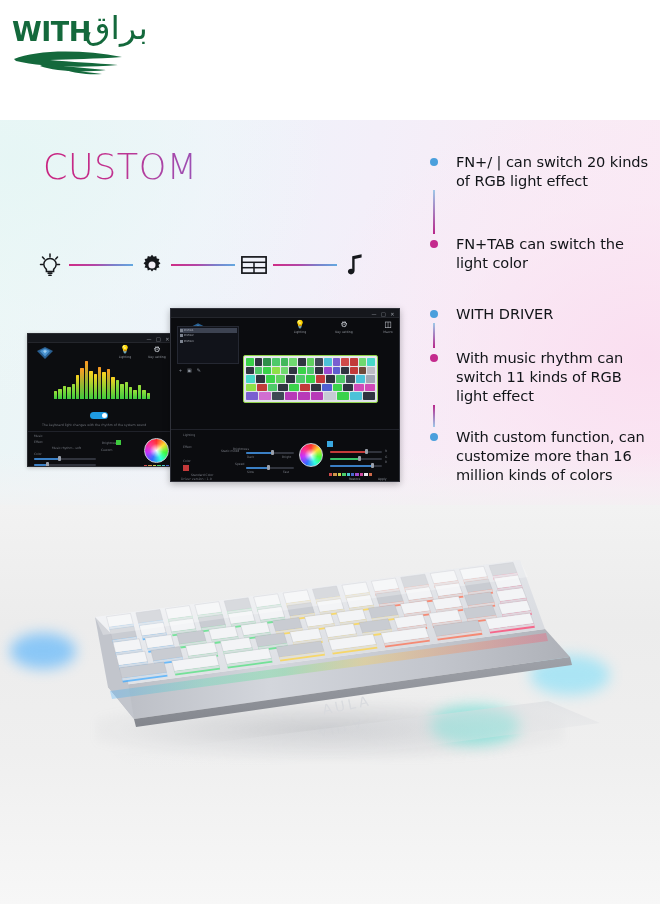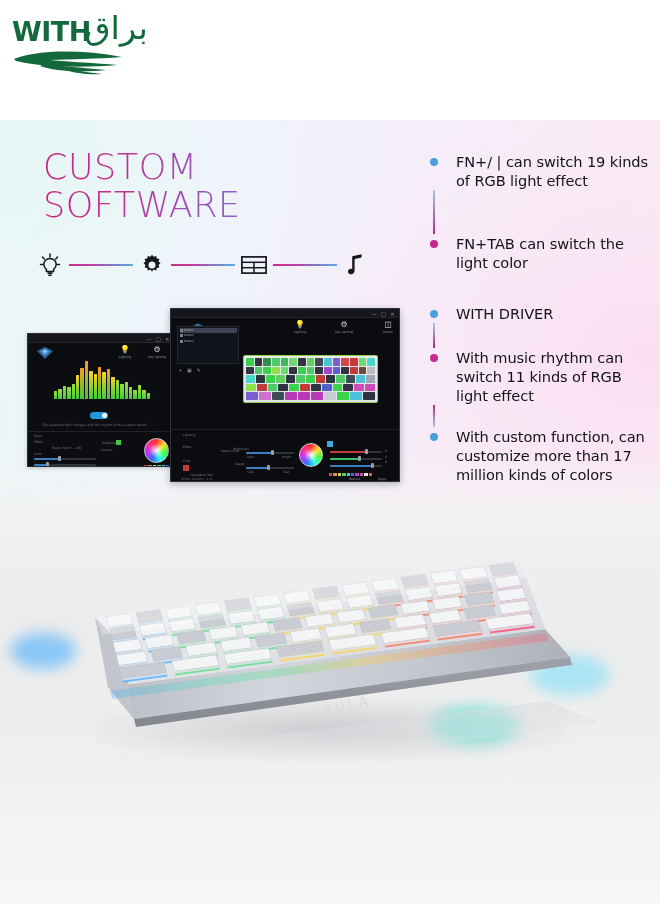--- a/index.html
+++ b/index.html
@@ -249,21 +249,20 @@
         <path d="M58 23 C70 25, 82 27, 92 28 C78 29, 64 27, 56 24 Z" fill="#14693c"></path>
       </svg>
     </div>
   </div>
 
   <div id="banner"></div>
   <div id="banner-fade"></div>
 
   <div id="headline">
     <div class="line">CUSTOM</div>
-    <div class="line">SOFTWARE</div>
   </div>
 
   <div id="icon-strip">
     <div class="icon-slot">
       <svg width="22" height="24" viewBox="0 0 22 24">
         <g stroke="#16181c" stroke-width="1.5" stroke-linecap="round">
           <line x1="11" y1="1" x2="11" y2="4"></line>
           <line x1="3.5" y1="4" x2="5.3" y2="6"></line>
           <line x1="18.5" y1="4" x2="16.7" y2="6"></line>
           <line x1="1.5" y1="11.5" x2="4" y2="11.5"></line>
@@ -296,21 +295,21 @@
         <path fill="#16181c" d="M5.2 2.2 L14.6 0.3 L14.6 3.6 L7.6 5.1 L7.6 16.6 C7.6 18.9 6.0 20.4 4.0 20.4 C2.2 20.4 0.9 19.2 0.9 17.6 C0.9 15.9 2.3 14.7 4.2 14.7 C4.6 14.7 5.0 14.8 5.2 14.9 Z"></path>
         <path fill="#16181c" d="M14.6 4.6 L14.6 11.9 C14.6 13.6 13.4 14.7 11.8 14.7 C11.6 14.7 11.4 14.7 11.2 14.6 L11.2 6.2 Z" opacity="0.0"></path>
       </svg>
     </div>
   </div>
 
   <div id="feature-list">
 
     <div class="feature-row">
       <span class="feature-bullet b-blue"></span>
-      <div class="feature-text">FN+/ | can switch 19 kinds of RGB light effect</div>
+      <div class="feature-text">FN+/ | can switch 20 kinds of RGB light effect</div>
     </div>
     <div class="feature-spacer" style="height:44px">
       <span class="conn conn-down"></span>
     </div>
 
     <div class="feature-row">
       <span class="feature-bullet b-pink"></span>
       <div class="feature-text">FN+TAB can switch the light color</div>
     </div>
     <div class="feature-spacer" style="height:32px"></div>
@@ -326,21 +325,21 @@
     <div class="feature-row">
       <span class="feature-bullet b-pink"></span>
       <div class="feature-text">With music rhythm can switch 11 kinds of RGB light effect</div>
     </div>
     <div class="feature-spacer" style="height:22px">
       <span class="conn conn-up"></span>
     </div>
 
     <div class="feature-row">
       <span class="feature-bullet b-blue"></span>
-      <div class="feature-text">With custom function, can customize more than 17 million kinds of colors</div>
+      <div class="feature-text">With custom function, can customize more than 16 million kinds of colors</div>
     </div>
   </div>
 
   <div id="sw-left">
     <div class="sw-titlebar">
       <span class="sw-wincontrols">— □ ✕</span>
     </div>
     <svg class="sw-logo" style="left:7px; top:12px;" width="20" height="14" viewBox="0 0 20 14">
       <path d="M2 5 L10 1 L18 5 L10 13 Z" fill="#2f6fa8" opacity="0.85"></path>
       <path d="M5 5 L10 2.6 L15 5 L10 10.4 Z" fill="#4f9ad8" opacity="0.9"></path>

